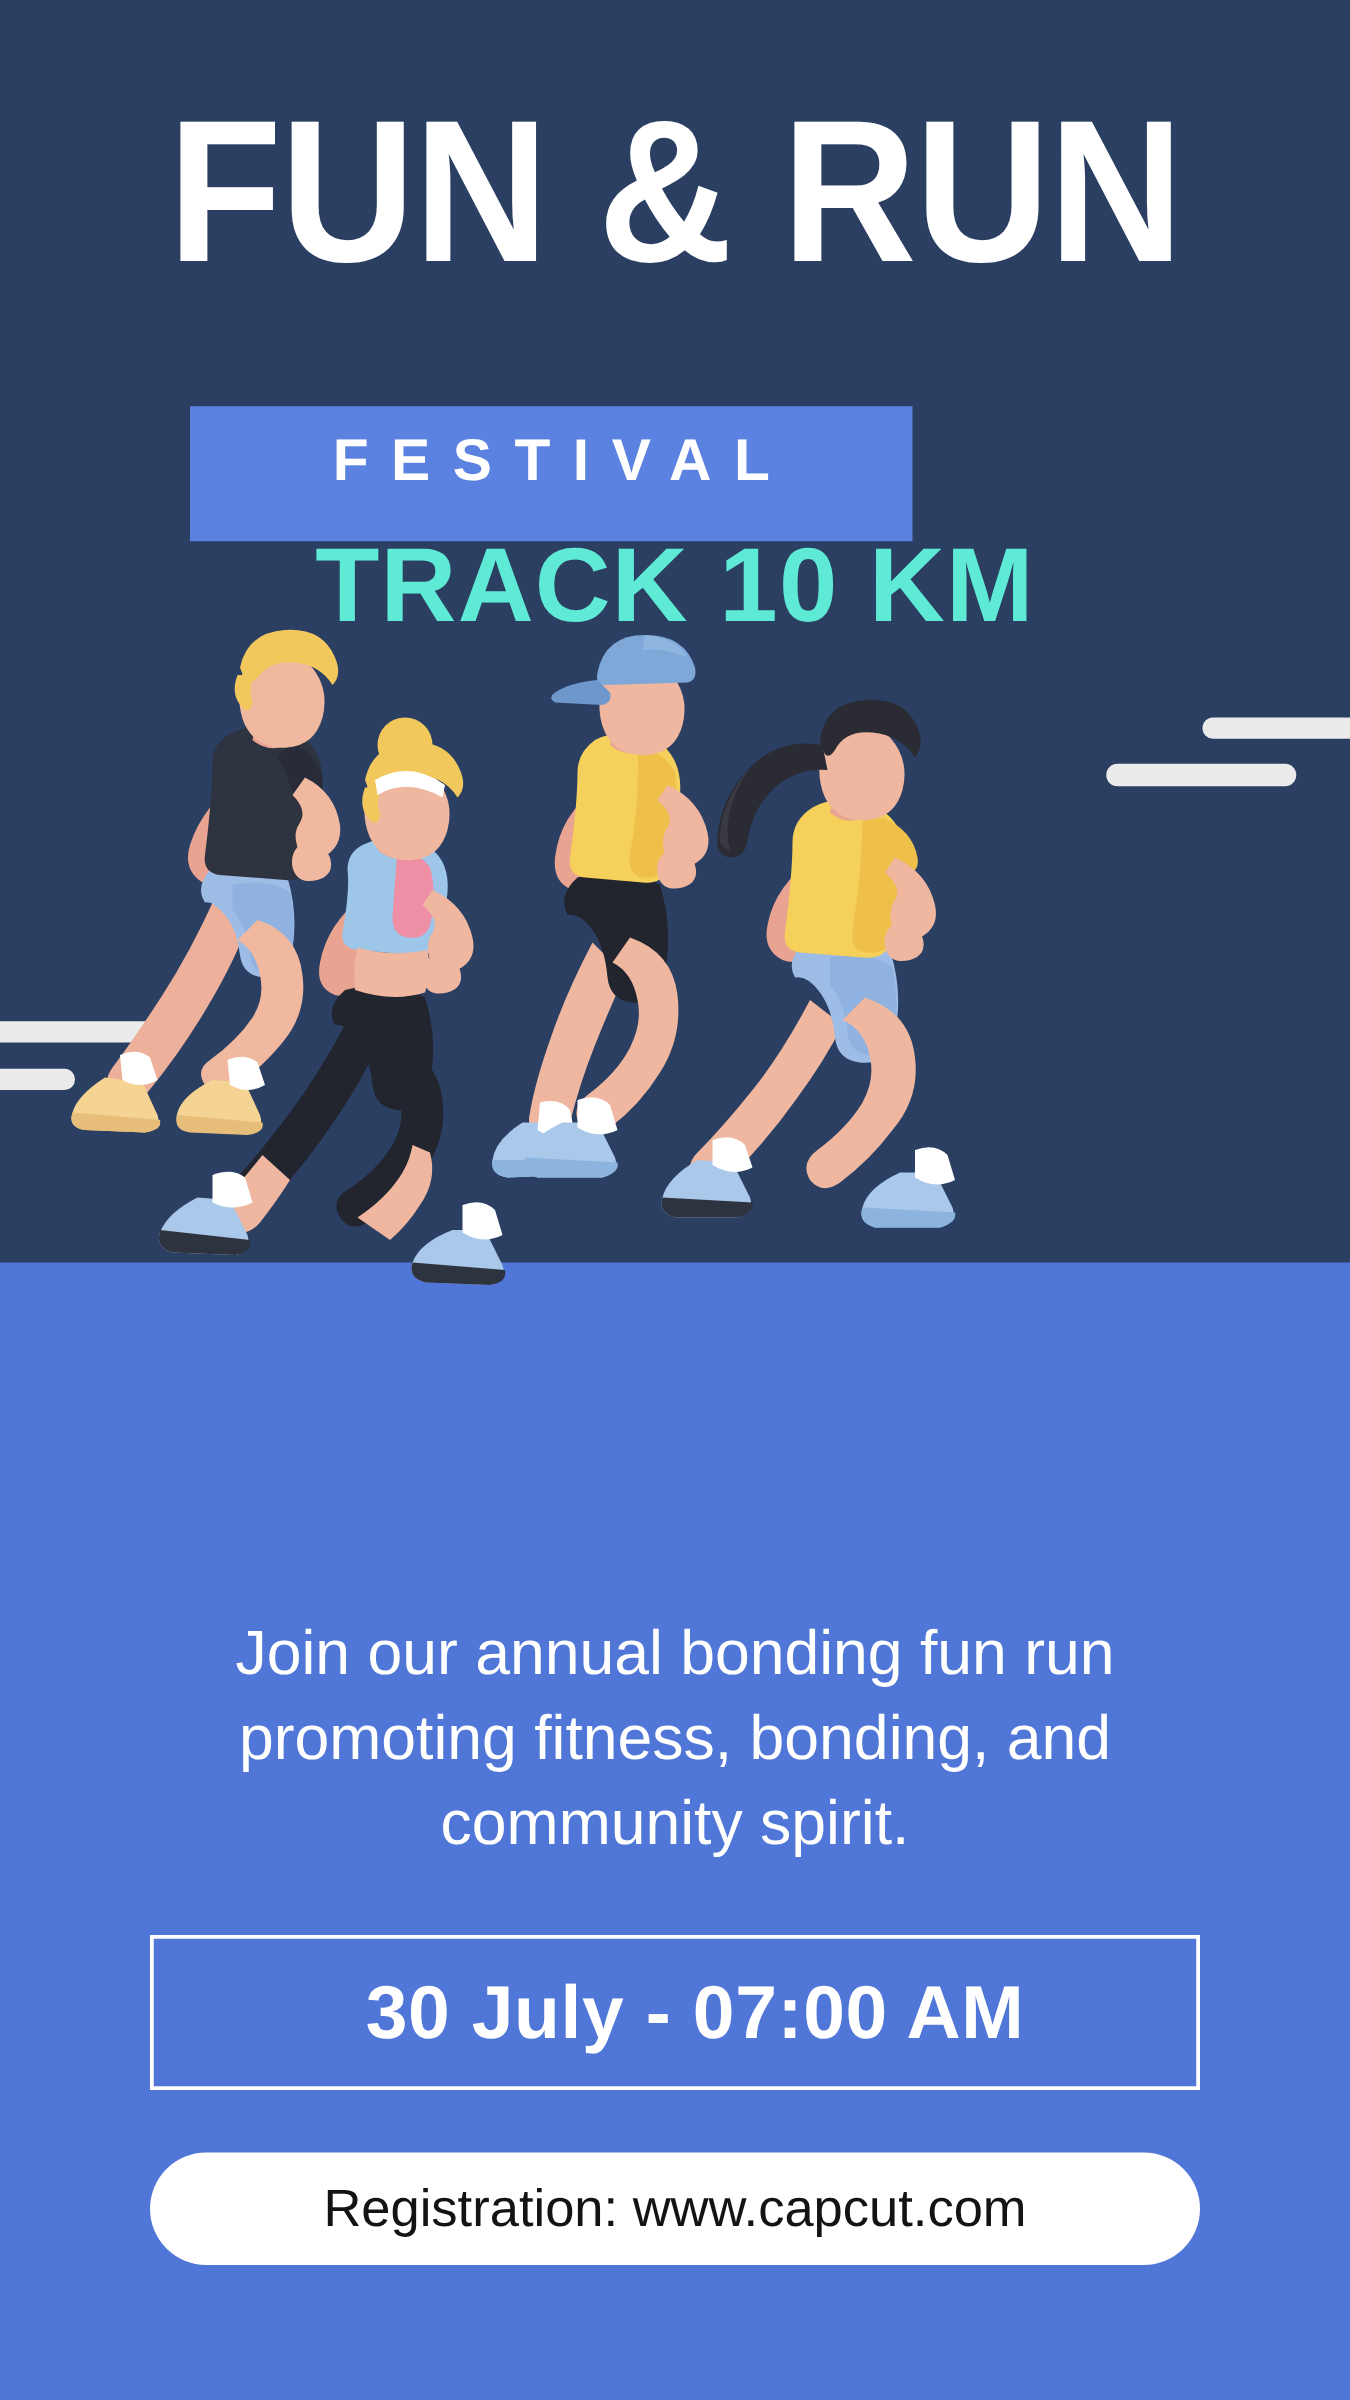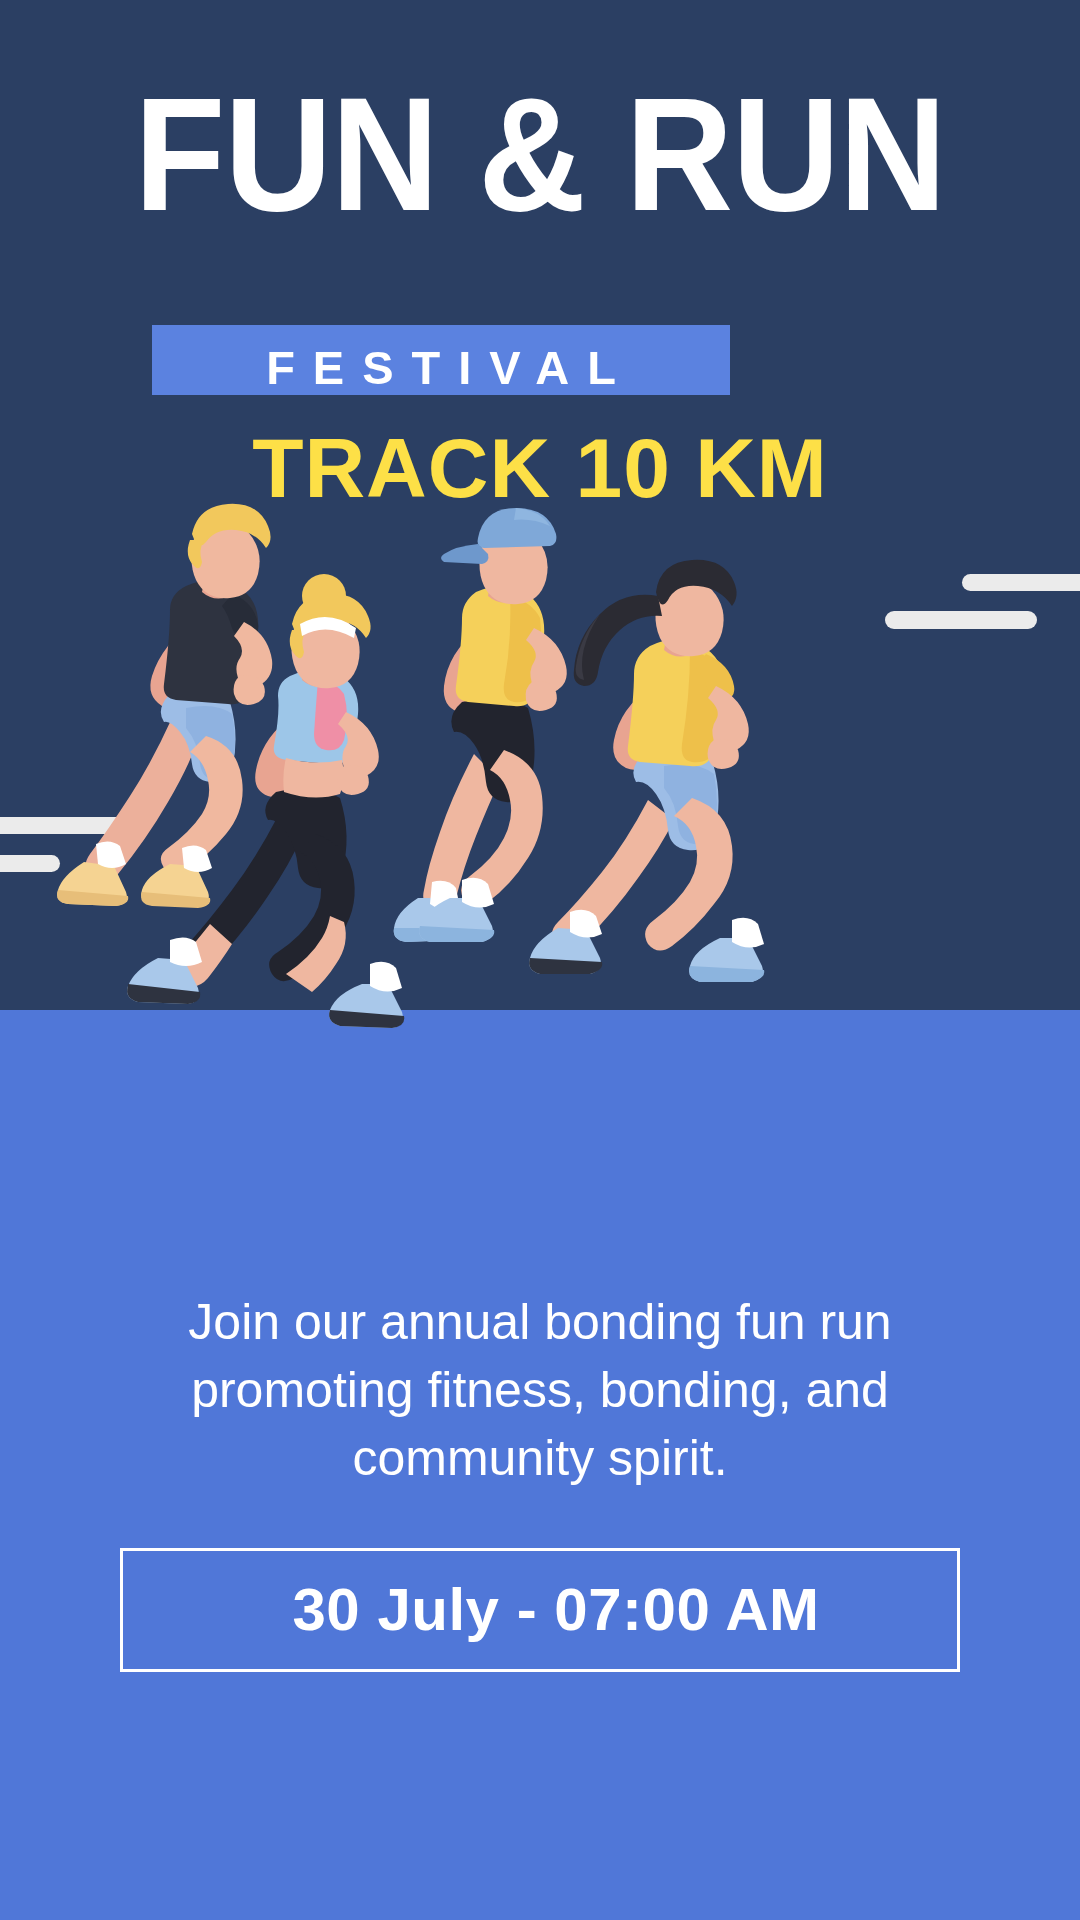--- a/index.html
+++ b/index.html
@@ -15,31 +15,31 @@
   
   .headline{
     position:absolute;left:0;top:78px;width:1080px;text-align:center;
     font-family:"Liberation Sans Narrow","Liberation Sans", sans-serif;
     font-weight:bold;font-size:162px;line-height:152px;color:#ffffff;
     letter-spacing:-1px;
     transform:scaleX(0.92);transform-origin:50% 0;
     white-space:nowrap;
   }
   .festival-band{
-    position:absolute;left:152px;top:325px;width:578px;height:70px;
+    position:absolute;left:152px;top:325px;width:578px;height:108px;
     background:#5b82e0;
   }
   .festival-band span{
     display:block;width:100%;text-align:center;line-height:86px;
     color:#ffffff;font-size:47px;font-weight:bold;letter-spacing:18px;
     text-indent:18px;
   }
   .track{
     position:absolute;left:0;top:420px;width:1080px;text-align:center;
-    color:#fde047;font-weight:bold;font-size:84px;line-height:96px;
+    color:#5eead4;font-weight:bold;font-size:84px;line-height:96px;
     letter-spacing:1px;white-space:nowrap;
   }
 
   
   .dash{position:absolute;background:#ebebeb;border-radius:9px;}
   .dash-r1{left:962px;top:574px;width:160px;height:17px;}
   .dash-r2{left:885px;top:611px;width:152px;height:18px;}
   .dash-l1{left:-60px;top:817px;width:198px;height:17px;}
   .dash-l2{left:-60px;top:855px;width:120px;height:17px;}
 
@@ -246,14 +246,17 @@
   </div>
 
   <div class="track">TRACK 10 KM</div>
 
   <div class="tagline">Join our annual bonding fun run promoting fitness, bonding, and community spirit.</div>
 
   <div class="date-box">
     <span>30 July - 07:00 AM</span>
   </div>
 
+  <div class="reg-pill">
+    <span>Registration: www.capcut.com</span>
+  </div>
 
 </div>
 
 </body></html>

